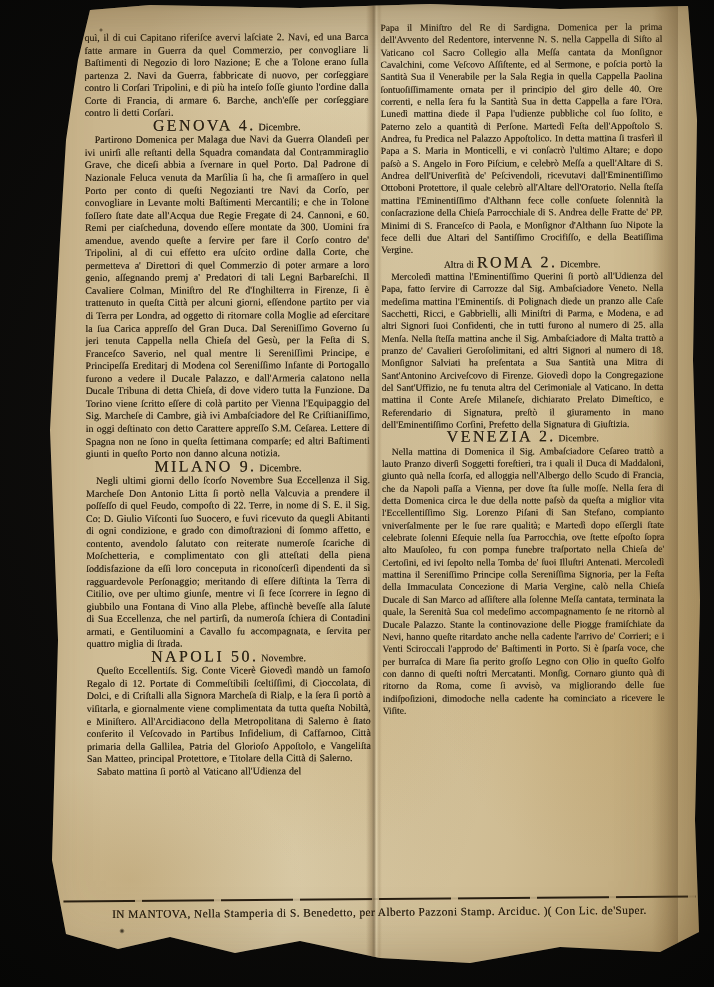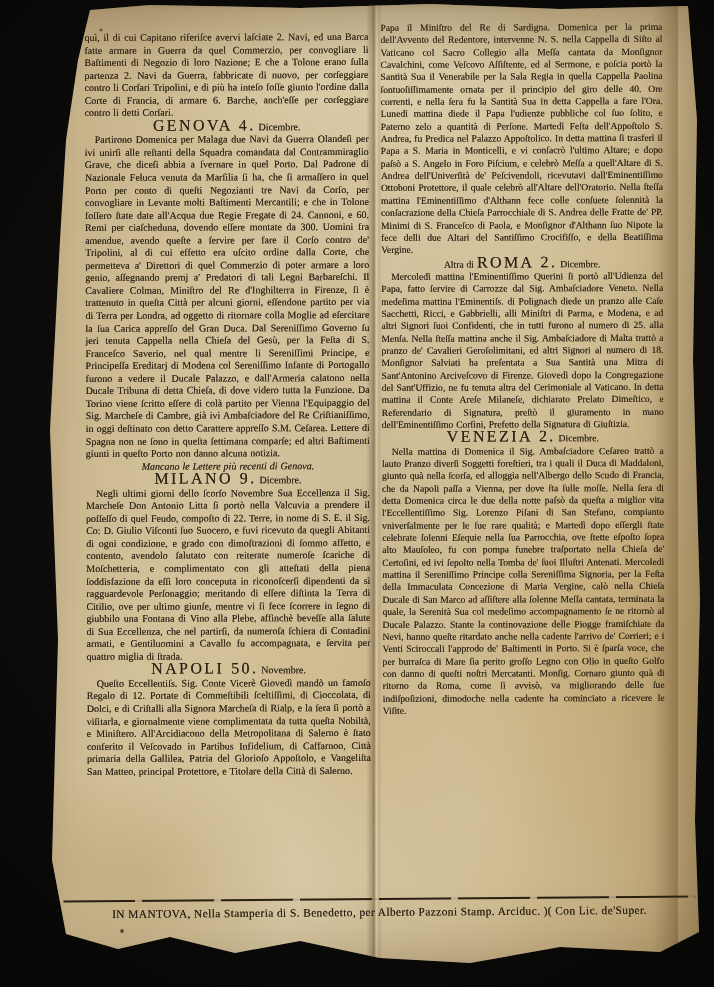--- a/index.html
+++ b/index.html
@@ -50,25 +50,25 @@
   <div class="paper">
     <div class="fold"></div>
     <div class="fold-right"></div>
 
     <div class="page-inner">
 
       <div class="col col-left">
         <p class="body-par">quì, il di cui Capitano riferiſce avervi laſciate 2. Navi, ed una Barca fatte armare in Guerra da quel Commerzio, per convogliare li Baſtimenti di Negozio di loro Nazione; E che a Tolone erano ſulla partenza 2. Navi da Guerra, fabbricate di nuovo, per corſeggiare contro li Corſari Tripolini, e di più ha inteſo foſſe giunto l'ordine dalla Corte di Francia, di armare 6. Barche, anch'eſſe per corſeggiare contro li detti Corſari.</p>
         <h2 class="dateline"><span class="caps">GENOVA 4.</span><span class="date-ital"> Dicembre.</span></h2>
         <p class="body-par indent">Partirono Domenica per Malaga due Navi da Guerra Olandeſi per ivi unirſi alle reſtanti della Squadra comandata dal Contrammiraglio Grave, che diceſi abbia a ſvernare in quel Porto. Dal Padrone di Nazionale Feluca venuta da Marſilia ſi ha, che ſi armaſſero in quel Porto per conto di queſti Negozianti tre Navi da Corſo, per convogliare in Levante molti Baſtimenti Mercantili; e che in Tolone foſſero ſtate date all'Acqua due Regie Fregate di 24. Cannoni, e 60. Remi per ciaſcheduna, dovendo eſſere montate da 300. Uomini fra amendue, avendo queſte a ſervire per fare il Corſo contro de' Tripolini, al di cui effetto era uſcito ordine dalla Corte, che permetteva a' Direttori di quel Commerzio di poter armare a loro genio, aſſegnando premj a' Predatori di tali Legni Barbareſchi. Il Cavaliere Colman, Miniſtro del Re d'Inghilterra in Firenze, ſi è trattenuto in queſta Città per alcuni giorni, eſſendone partito per via di Terra per Londra, ad oggetto di ritornare colla Moglie ad eſercitare la ſua Carica appreſſo del Gran Duca. Dal Sereniſſimo Governo ſu jeri tenuta Cappella nella Chieſa del Gesù, per la Feſta di S. Franceſco Saverio, nel qual mentre li Sereniſſimi Principe, e Principeſſa Ereditarj di Modena col Sereniſſimo Infante di Portogallo furono a vedere il Ducale Palazzo, e dall'Armeria calatono nella Ducale Tribuna di detta Chieſa, di dove videro tutta la Funzione. Da Torino viene ſcritto eſſere di colà partito per Vienna l'Equipaggio del Sig. Marcheſe di Cambre, già ivi Ambaſciadore del Re Criſtianiſſimo, in oggi deſtinato con detto Carattere appreſſo S.M. Ceſarea. Lettere di Spagna non ne ſono in queſta ſettimana comparſe; ed altri Baſtimenti giunti in queſto Porto non danno alcuna notizia.</p>
-        <p class="cent-ital">Mancano le Lettere più recenti di Genova.</p>
         <h2 class="dateline"><span class="caps">MILANO 9.</span><span class="date-ital"> Dicembre.</span></h2>
         <p class="body-par indent">Negli ultimi giorni dello ſcorſo Novembre Sua Eccellenza il Sig. Marcheſe Don Antonio Litta ſi portò nella Valcuvia a prendere il poſſeſſo di quel Feudo, compoſto di 22. Terre, in nome di S. E. il Sig. Co: D. Giulio Viſconti ſuo Suocero, e fuvi ricevuto da quegli Abitanti di ogni condizione, e grado con dimoſtrazioni di ſommo affetto, e contento, avendolo ſalutato con reiterate numeroſe ſcariche di Moſchetteria, e complimentato con gli atteſtati della piena ſoddisfazione da eſſi loro conceputa in riconoſcerſi dipendenti da sì ragguardevole Perſonaggio; meritando di eſſere diſtinta la Terra di Citilio, ove per ultimo giunſe, mentre vi ſi fece ſcorrere in ſegno di giubbilo una Fontana di Vino alla Plebe, affinchè beveſſe alla ſalute di Sua Eccellenza, che nel partirſi, da numeroſa ſchiera di Contadini armati, e Gentiluomini a Cavallo fu accompagnata, e ſervita per quattro miglia di ſtrada.</p>
         <h2 class="dateline"><span class="caps">NAPOLI 50.</span><span class="date-ital"> Novembre.</span></h2>
         <p class="body-par indent">Queſto Eccellentiſs. Sig. Conte Vicerè Giovedì mandò un famoſo Regalo di 12. Portate di Commeſtibili ſceltiſſimi, di Cioccolata, di Dolci, e di Criſtalli alla Signora Marcheſa di Rialp, e la ſera ſi portò a viſitarla, e giornalmente viene complimentata da tutta queſta Nobiltà, e Miniſtero. All'Arcidiacono della Metropolitana di Salerno è ſtato conferito il Veſcovado in Partibus Infidelium, di Caffarnoo, Città primaria della Gallilea, Patria del Glorioſo Appoſtolo, e Vangeliſta San Matteo, principal Protettore, e Titolare della Città di Salerno.</p>
+        <p class="body-par indent">Sabato mattina ſi portò al Vaticano all'Udienza del</p>
       </div>
 
       <div class="col col-right">
         <p class="body-par">Papa il Miniſtro del Re di Sardigna. Domenica per la prima dell'Avvento del Redentore, intervenne N. S. nella Cappella di Siſto al Vaticano col Sacro Collegio alla Meſſa cantata da Monſignor Cavalchini, come Veſcovo Aſſiſtente, ed al Sermone, e poſcia portò la Santità Sua il Venerabile per la Sala Regia in quella Cappella Paolina ſontuoſiſſimamente ornata per il principio del giro delle 40. Ore correnti, e nella ſera fu la Santità Sua in detta Cappella a fare l'Ora. Lunedì mattina diede il Papa l'udienze pubbliche col ſuo ſolito, e Paterno zelo a quantità di Perſone. Martedì Feſta dell'Appoſtolo S. Andrea, fu Predica nel Palazzo Appoſtolico. In detta mattina ſi trasferì il Papa a S. Maria in Monticelli, e vi conſacrò l'ultimo Altare; e dopo paſsò a S. Angelo in Foro Piſcium, e celebrò Meſſa a quell'Altare di S. Andrea dell'Univerſità de' Peſcivendoli, ricevutavi dall'Eminentiſſimo Ottoboni Protettore, il quale celebrò all'Altare dell'Oratorio. Nella ſteſſa mattina l'Eminentiſſimo d'Althann fece colle conſuete ſolennità la conſacrazione della Chieſa Parrocchiale di S. Andrea delle Fratte de' PP. Minimi di S. Franceſco di Paola, e Monſignor d'Althann ſuo Nipote la fece delli due Altari del Santiſſimo Crocifiſſo, e della Beatiſſima Vergine.</p>
         <h2 class="dateline"><span class="pre">Altra di </span><span class="caps">ROMA 2.</span><span class="date-ital"> Dicembre.</span></h2>
         <p class="body-par indent">Mercoledì mattina l'Eminentiſſimo Querini ſi portò all'Udienza del Papa, fatto ſervire di Carrozze dal Sig. Ambaſciadore Veneto. Nella medeſima mattina l'Eminentiſs. di Polignach diede un pranzo alle Caſe Sacchetti, Ricci, e Gabbrielli, alli Miniſtri di Parma, e Modena, e ad altri Signori ſuoi Confidenti, che in tutti furono al numero di 25. alla Menſa. Nella ſteſſa mattina anche il Sig. Ambaſciadore di Malta trattò a pranzo de' Cavalieri Geroſolimitani, ed altri Signori al numero di 18. Monſignor Salviati ha preſentata a Sua Santità una Mitra di Sant'Antonino Arciveſcovo di Firenze. Giovedì dopo la Congregazione del Sant'Uffizio, ne fu tenuta altra del Cerimoniale al Vaticano. In detta mattina il Conte Areſe Milaneſe, dichiarato Prelato Dimeſtico, e Referendario di Signatura, preſtò il giuramento in mano dell'Eminentiſſimo Corſini, Prefetto della Signatura di Giuſtizia.</p>
         <h2 class="dateline"><span class="caps">VENEZIA 2.</span><span class="date-ital"> Dicembre.</span></h2>
         <p class="body-par indent">Nella mattina di Domenica il Sig. Ambaſciadore Ceſareo trattò a lauto Pranzo diverſi Soggetti foreſtieri, tra i quali il Duca di Maddaloni, giunto quà nella ſcorſa, ed alloggia nell'Albergo dello Scudo di Francia, che da Napoli paſſa a Vienna, per dove ſta ſulle moſſe. Nella ſera di detta Domenica circa le due della notte paſsò da queſta a miglior vita l'Eccellentiſſimo Sig. Lorenzo Piſani di San Stefano, compianto vniverſalmente per le ſue rare qualità; e Martedì dopo eſſergli ſtate celebrate ſolenni Eſequie nella ſua Parrocchia, ove ſtette eſpoſto ſopra alto Mauſoleo, fu con pompa funebre traſportato nella Chieſa de' Certoſini, ed ivi ſepolto nella Tomba de' ſuoi Illuſtri Antenati. Mercoledì mattina il Sereniſſimo Principe colla Sereniſſima Signoria, per la Feſta della Immaculata Concezione di Maria Vergine, calò nella Chieſa Ducale di San Marco ad aſſiſtere alla ſolenne Meſſa cantata, terminata la quale, la Serenità Sua col medeſimo accompagnamento ſe ne ritornò al Ducale Palazzo. Stante la continovazione delle Piogge framiſchiate da Nevi, hanno queſte ritardato anche nella cadente l'arrivo de' Corrieri; e i Venti Sciroccali l'approdo de' Baſtimenti in Porto. Si è ſparſa voce, che per burraſca di Mare ſia perito groſſo Legno con Olio in queſto Golfo con danno di queſti noſtri Mercatanti. Monſig. Cornaro giunto quà di ritorno da Roma, come ſi avvisò, va migliorando delle ſue indiſpoſizioni, dimodoche nella cadente ha cominciato a ricevere le Viſite.</p>
       </div>
 

